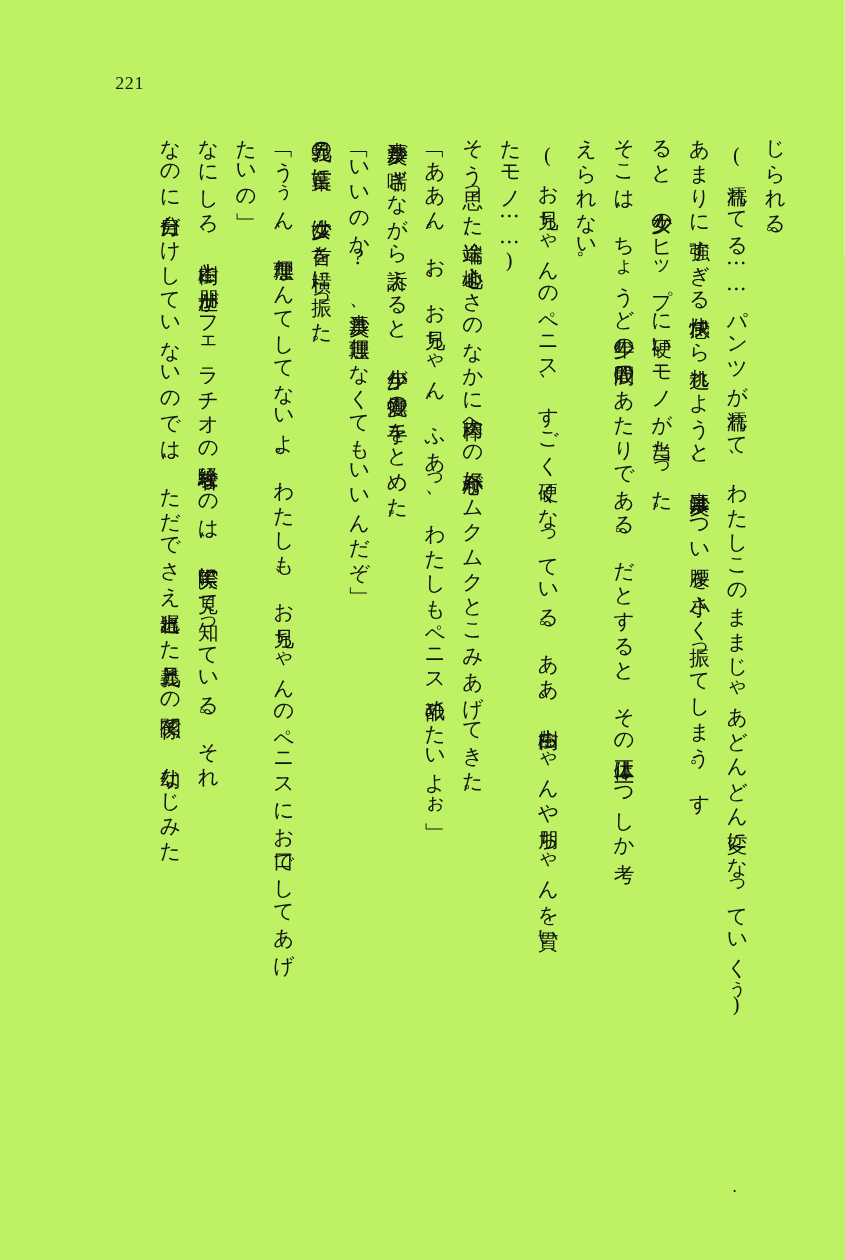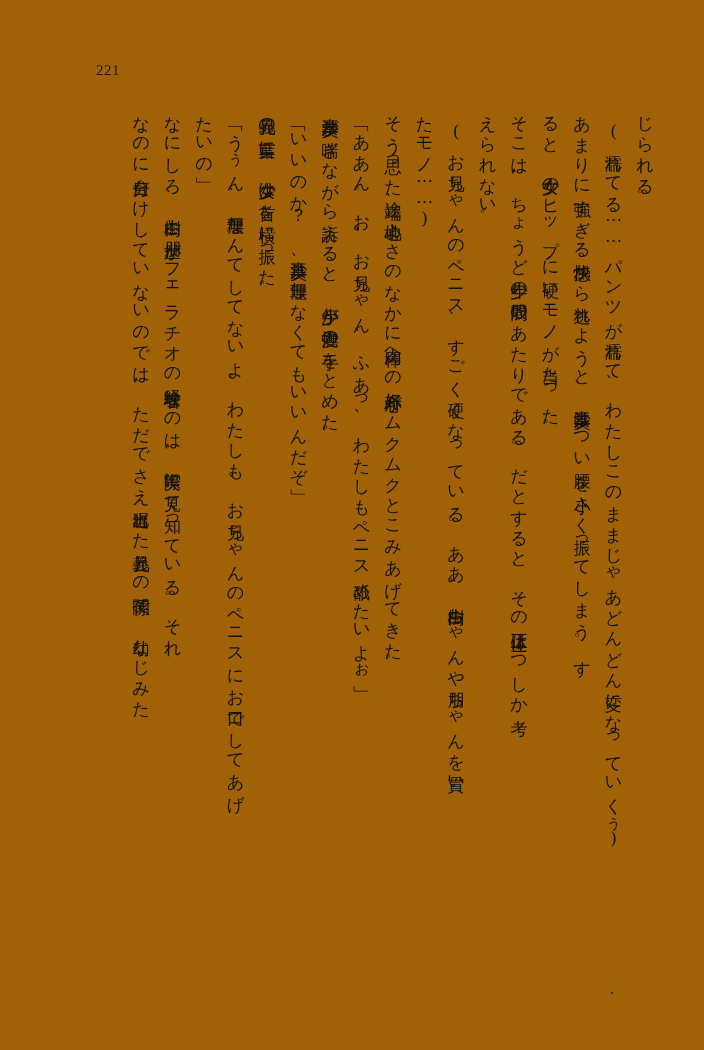--- a/index.html
+++ b/index.html
@@ -4,21 +4,21 @@
 <style>
   html, body {
     margin: 0;
     padding: 0;
     background: #ffffff;
   }
   .page {
     position: relative;
     width: 704px;
     height: 1050px;
-    background: #a16207;
+    background: #bef264;
     overflow: hidden;
     font-family: "DejaVu Serif", "Liberation Serif", serif;
     color: #111111;
   }
   .page-number {
     position: absolute;
     top: 62px;
     left: 96px;
     font-size: 15px;
     letter-spacing: 0.5px;

